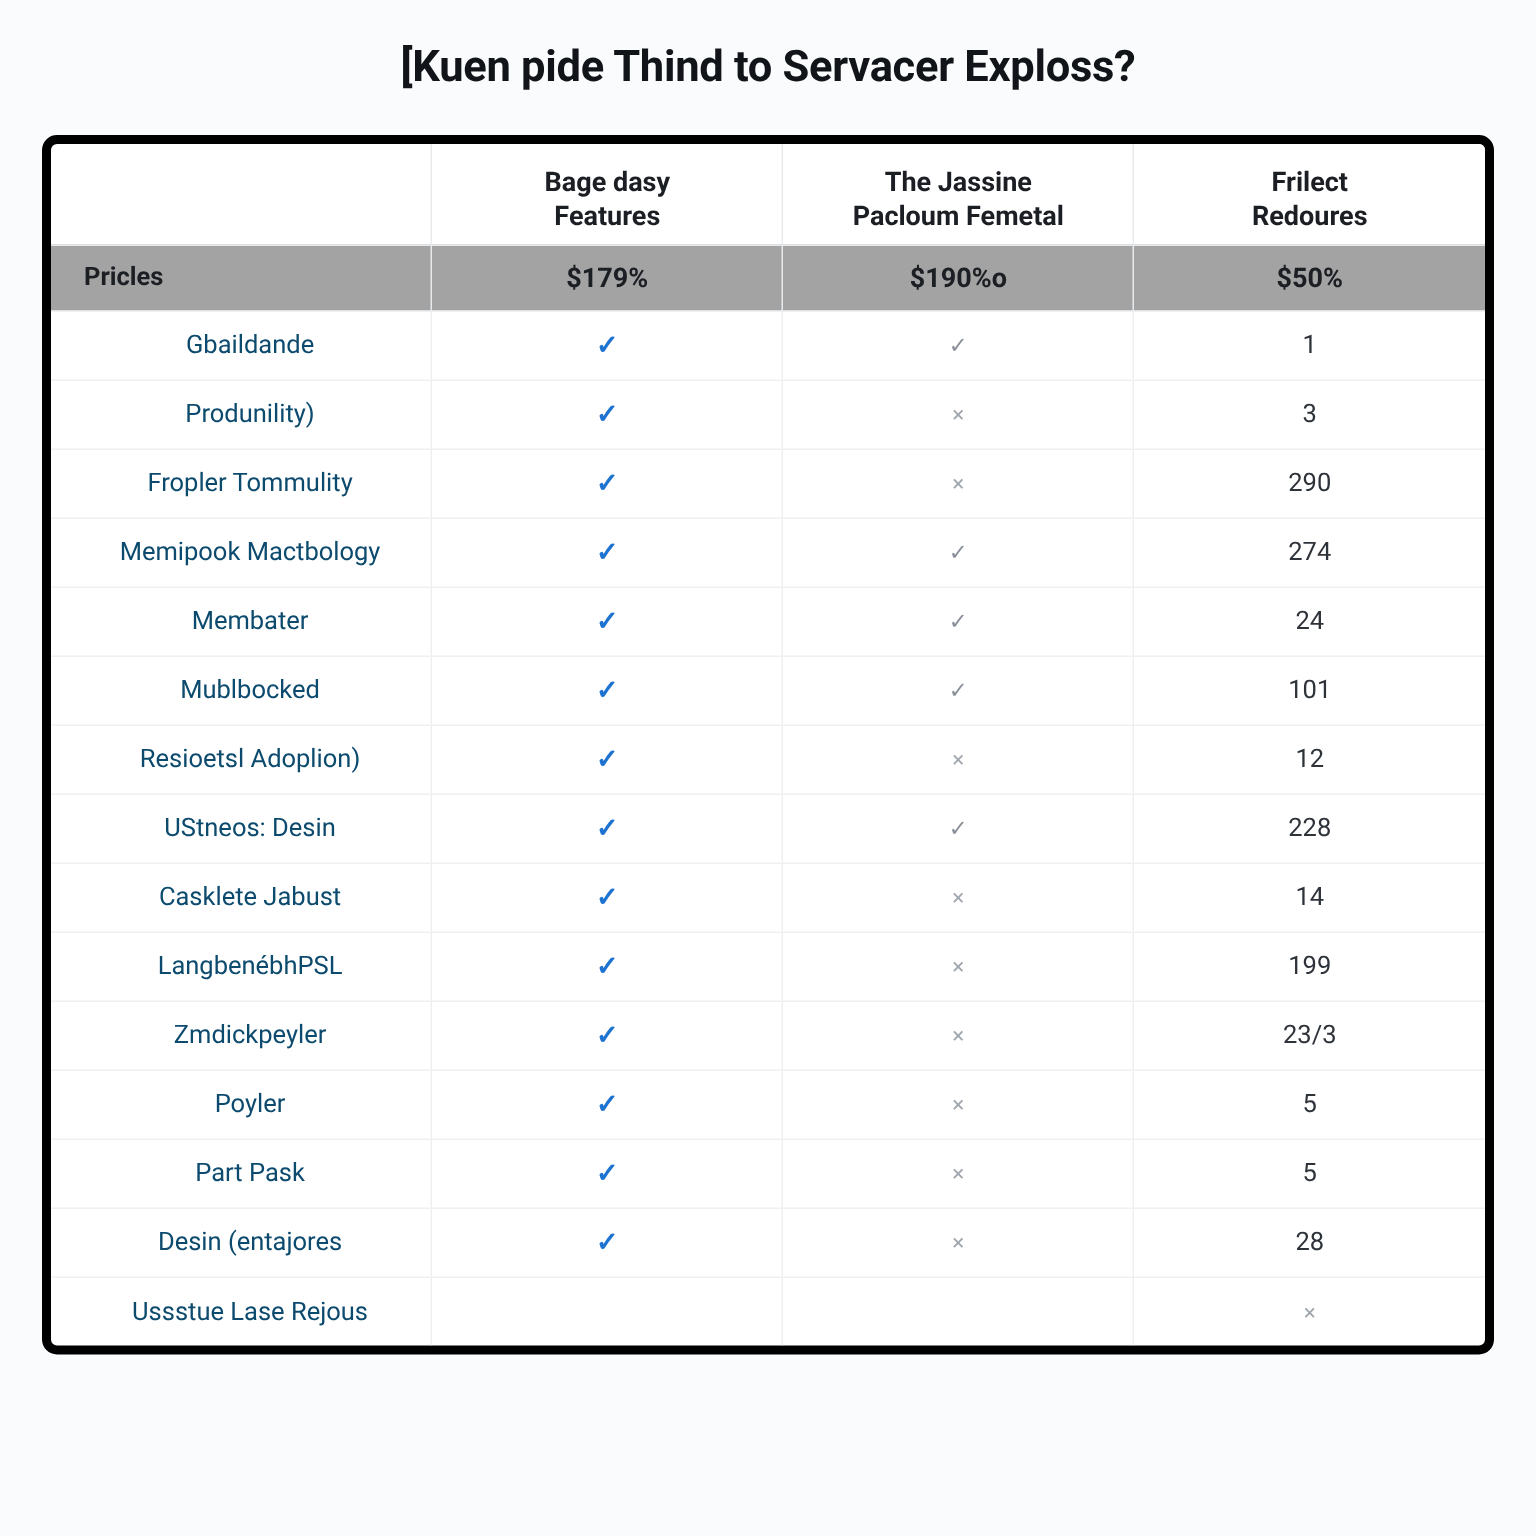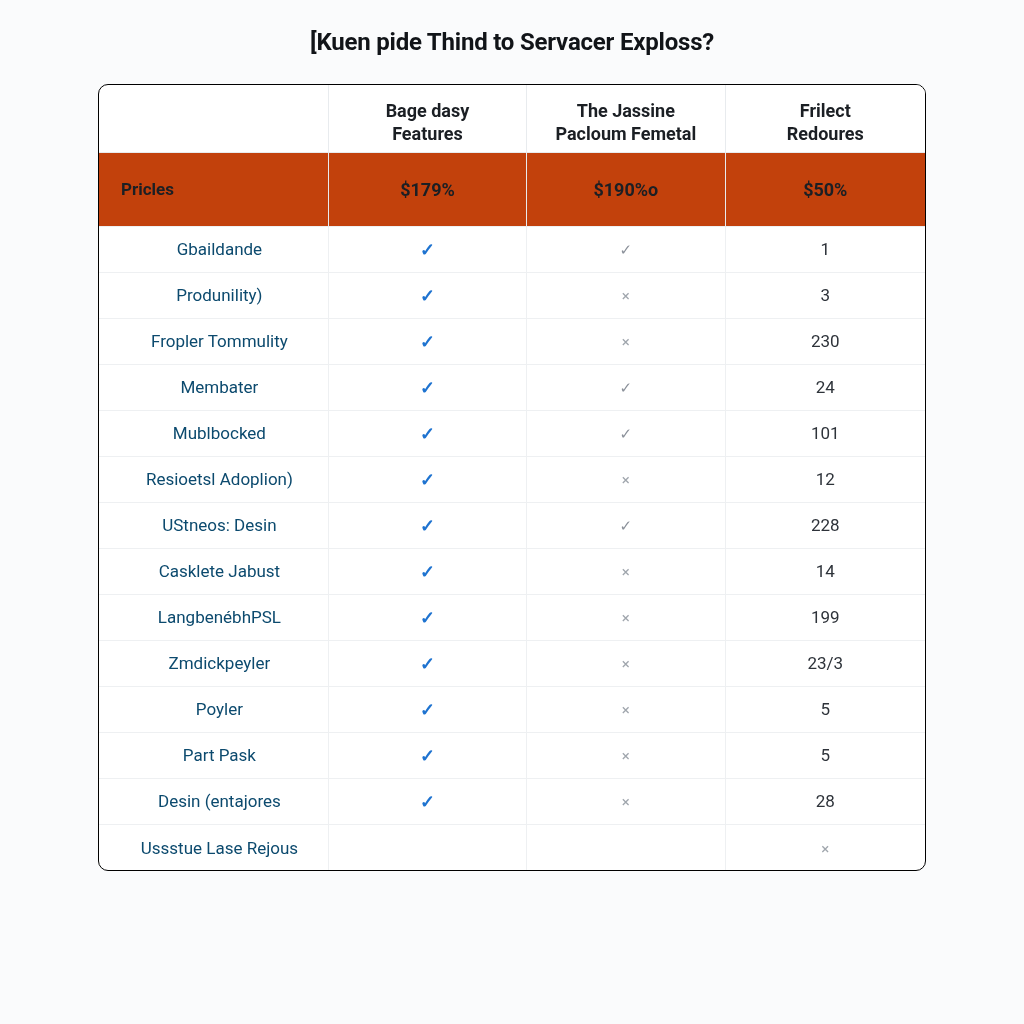--- a/index.html
+++ b/index.html
@@ -7,30 +7,30 @@
     font-family: -apple-system, BlinkMacSystemFont, "Segoe UI", Roboto, Helvetica, Arial, sans-serif;
     background: #fafbfc;
     width: 1024px;
     height: 1024px;
     padding: 28px 24px 0 24px;
     color: #2a2f36;
     overflow: hidden;
   }
   .page-title {
     text-align: center;
-    font-size: 24px;
+    font-size: 29px;
     font-weight: 700;
     color: #111418;
     margin-bottom: 28px;
     letter-spacing: -0.2px;
   }
   .table-wrap {
-    width: 828px;
+    width: 968px;
     margin: 0 auto;
-    border: 1px solid #000000;
+    border: 6px solid #000000;
     border-radius: 10px;
     background: #fff;
     overflow: hidden;
   }
   table {
     width: 100%;
     border-collapse: collapse;
   }
   
   thead tr.plan-names th {
@@ -42,25 +42,25 @@
     border-left: 1px solid #e8ebee;
     line-height: 1.3;
     background: #fff;
   }
   thead tr.plan-names th:first-child {
     border-left: none;
     background: transparent;
   }
   thead tr.plan-names th span { display: block; }
   thead tr.price-row th {
-    background: #c2410c;
+    background: #a3a3a3;
     font-size: 18px;
     font-weight: 700;
     text-align: center;
-    padding: 26px 10px;
+    padding: 11px 10px;
     border-top: 1px solid #e8ebee;
     border-left: 1px solid #e8ebee;
     color: #1b1f24;
   }
   thead tr.price-row th.row-label {
     text-align: left;
     padding-left: 22px;
     font-size: 17px;
     font-weight: 700;
     border-left: none;
@@ -152,21 +152,27 @@
         <tr>
           <td class="feature-label">Produnility)</td>
           <td><span class="check-strong">✓</span></td>
           <td><span class="cross">×</span></td>
           <td><span class="num">3</span></td>
         </tr>
         <tr>
           <td class="feature-label">Fropler Tommulity</td>
           <td><span class="check-strong">✓</span></td>
           <td><span class="cross">×</span></td>
-          <td><span class="num">230</span></td>
+          <td><span class="num">290</span></td>
+        </tr>
+        <tr>
+          <td class="feature-label">Memipook Mactbology</td>
+          <td><span class="check-strong">✓</span></td>
+          <td><span class="check-weak">✓</span></td>
+          <td><span class="num">274</span></td>
         </tr>
         <tr>
           <td class="feature-label">Membater</td>
           <td><span class="check-strong">✓</span></td>
           <td><span class="check-weak">✓</span></td>
           <td><span class="num">24</span></td>
         </tr>
         <tr>
           <td class="feature-label">Mublbocked</td>
           <td><span class="check-strong">✓</span></td>

